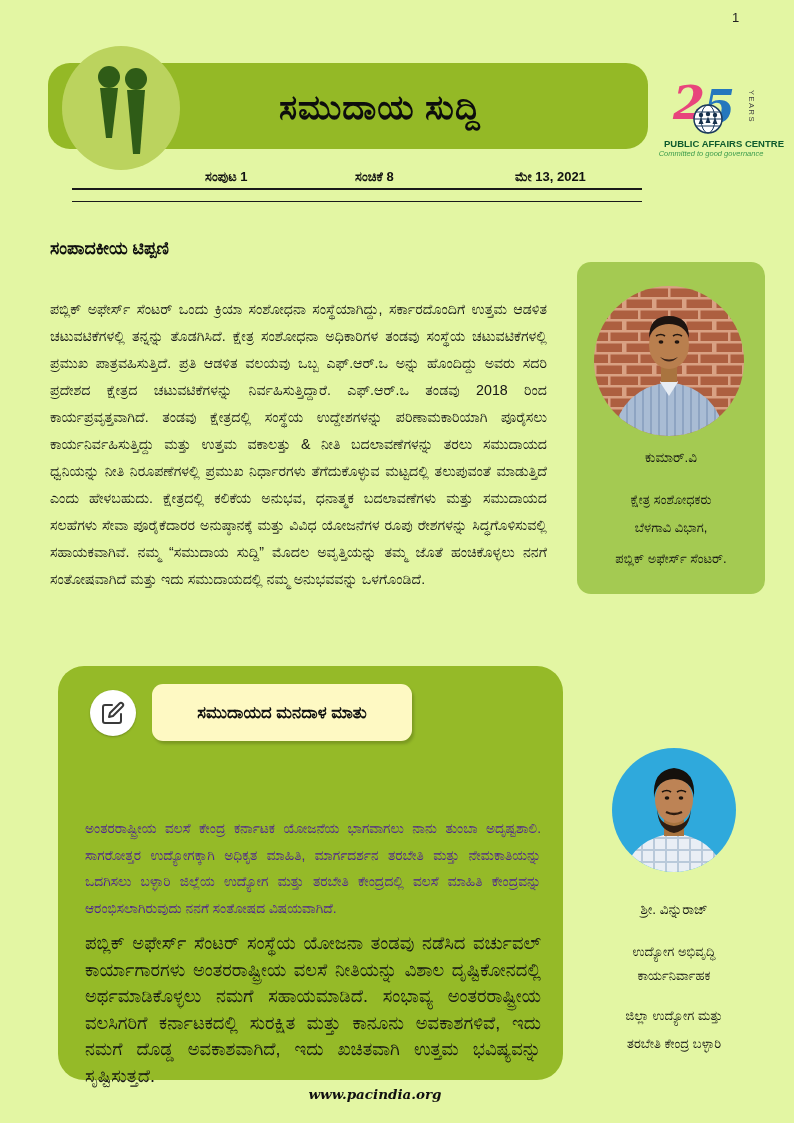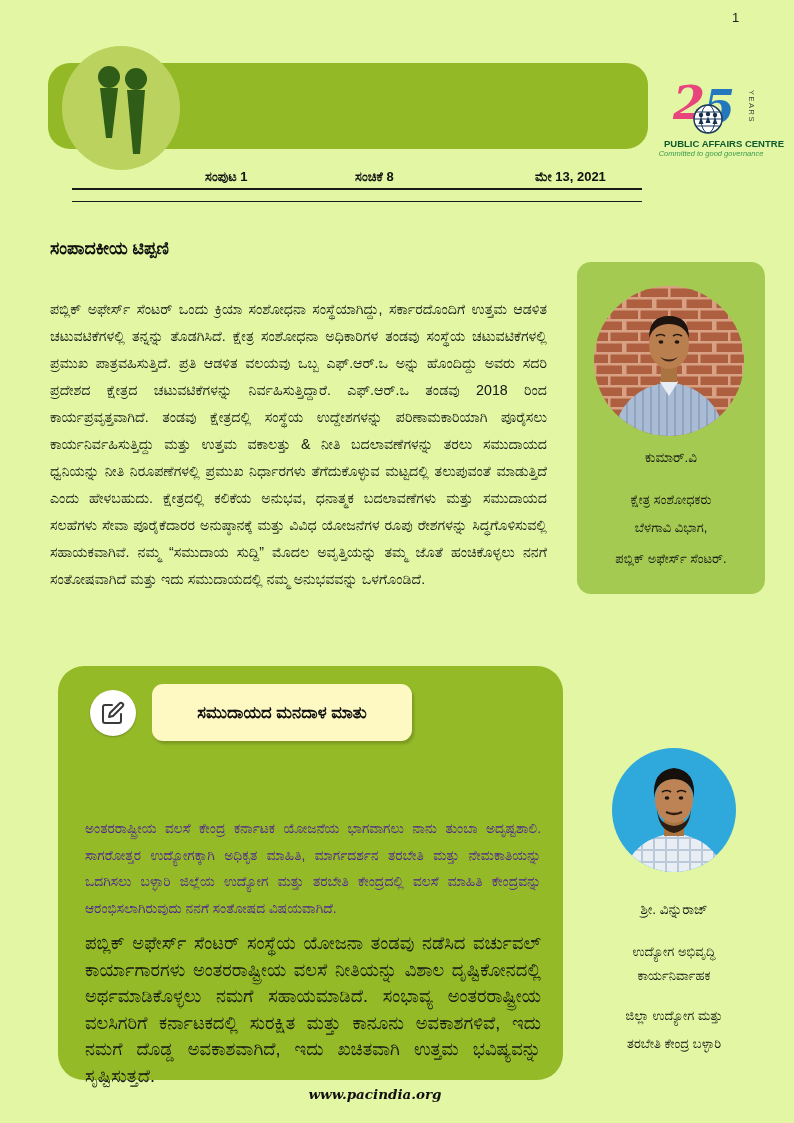--- a/index.html
+++ b/index.html
@@ -19,21 +19,21 @@
   .pac-logo{left:645px;top:84px;width:132px;height:88px;text-align:center;}
   .logo-art{position:relative;width:132px;height:52px;}
   .logo-d2{position:absolute;left:28px;top:-8px;font-family:"DejaVu Serif",serif;font-style:italic;font-weight:bold;font-size:46px;color:#e8457c;}
   .logo-d5{position:absolute;left:58px;top:-4px;font-family:"DejaVu Serif",serif;font-style:italic;font-weight:bold;font-size:46px;color:#2577bd;}
   .logo-years{position:absolute;left:102px;top:6px;writing-mode:vertical-rl;font-size:7.5px;letter-spacing:1.5px;color:#444;}
   .logo-globe{position:absolute;left:46px;top:18px;}
   .logo-org{margin-top:2px;font-size:9.5px;font-weight:bold;color:#0e5a2d;white-space:nowrap;margin-left:19px;}
   .logo-tag{font-size:7.5px;font-style:italic;color:#3c9b4c;white-space:nowrap;}
   
   .meta{top:169px;font-size:13px;font-weight:bold;color:#111;}
-  .m1{left:205px;} .m2{left:355px;} .m3{left:515px;margin-left:20px;}
+  .m1{left:205px;} .m2{left:355px;} .m3{left:515px;}
   .rule1{left:72px;top:188px;width:570px;height:2px;background:#1a1a1a;}
   .rule2{left:72px;top:201px;width:570px;height:1px;background:#1a1a1a;}
   
   .ed-head{left:50px;top:238px;font-size:17.5px;font-weight:bold;color:#0d0d0d;}
   .ed-body{left:50px;top:296px;width:497px;font-size:14.2px;line-height:27px;text-align:justify;color:#151515;}
   
   .card1{left:577px;top:262px;width:188px;height:332px;background:#a4ca52;border-radius:14px;}
   .photo1{left:594px;top:286px;width:150px;height:150px;border-radius:50%;overflow:hidden;}
   .c1-name{left:577px;top:450px;width:188px;text-align:center;font-size:13.5px;color:#111;}
   .c1-r0{left:577px;top:492px;width:188px;text-align:center;font-size:13px;color:#111;}
@@ -64,20 +64,21 @@
   <div class="abs pageno">1</div>
 
   <div class="abs mast-box"></div>
   <div class="abs mast-ellipse"></div>
   <svg class="abs mics" width="90" height="105" viewBox="0 0 90 105">
     <circle cx="31" cy="21" r="11" fill="#2f5c17"></circle>
     <path d="M22 32 L40 32 L34 82 L28 82 Z" fill="#2f5c17"></path>
     <circle cx="58" cy="23" r="11" fill="#2f5c17"></circle>
     <path d="M49 34 L67 34 L62 98 L55 98 Z" fill="#2f5c17"></path>
   </svg>
+  <div class="abs mast-title">ಸಮುದಾಯ ಸುದ್ದಿ</div>
 
   <div class="abs pac-logo">
     <div class="logo-art">
       <span class="logo-d2">2</span>
       <span class="logo-d5">5</span>
       <span class="logo-years">YEARS</span>
       <svg class="logo-globe" width="34" height="34" viewBox="0 0 34 34">
         <circle cx="17" cy="17" r="14" fill="#ffffff" stroke="#1b3a5c" stroke-width="1.5"></circle>
         <ellipse cx="17" cy="17" rx="7" ry="14" fill="none" stroke="#1b3a5c" stroke-width="1"></ellipse>
         <path d="M3 17 H31 M5 10 H29 M5 24 H29" stroke="#1b3a5c" stroke-width="1" fill="none"></path>

